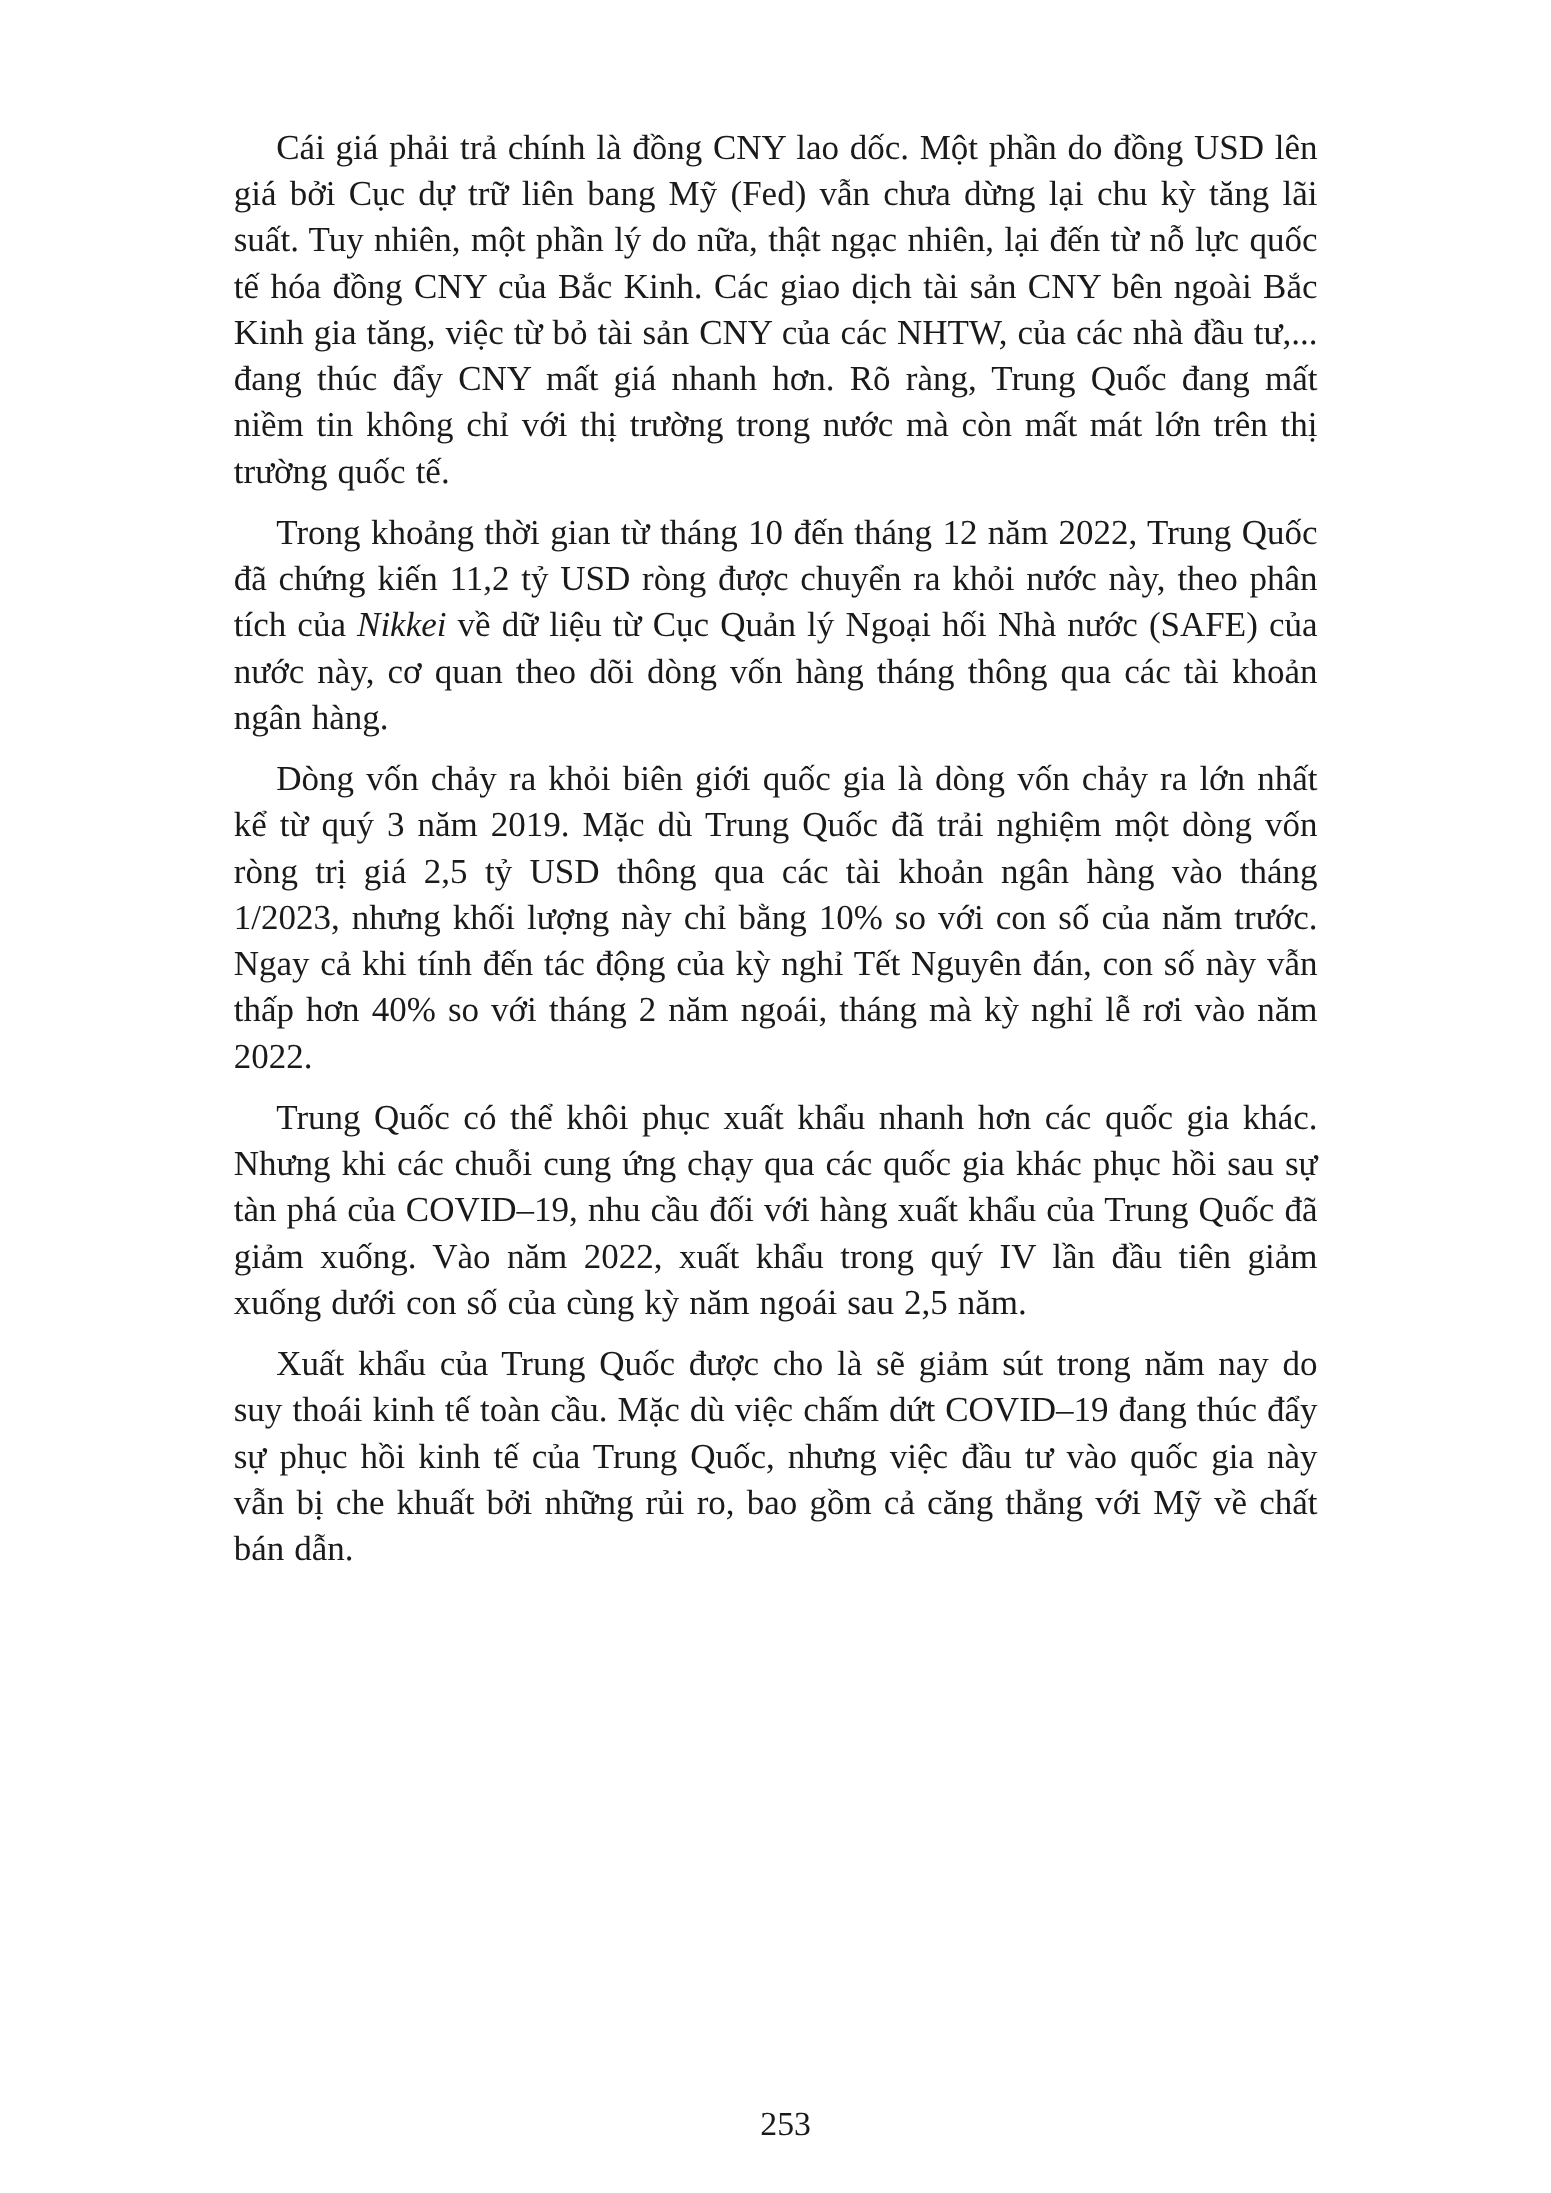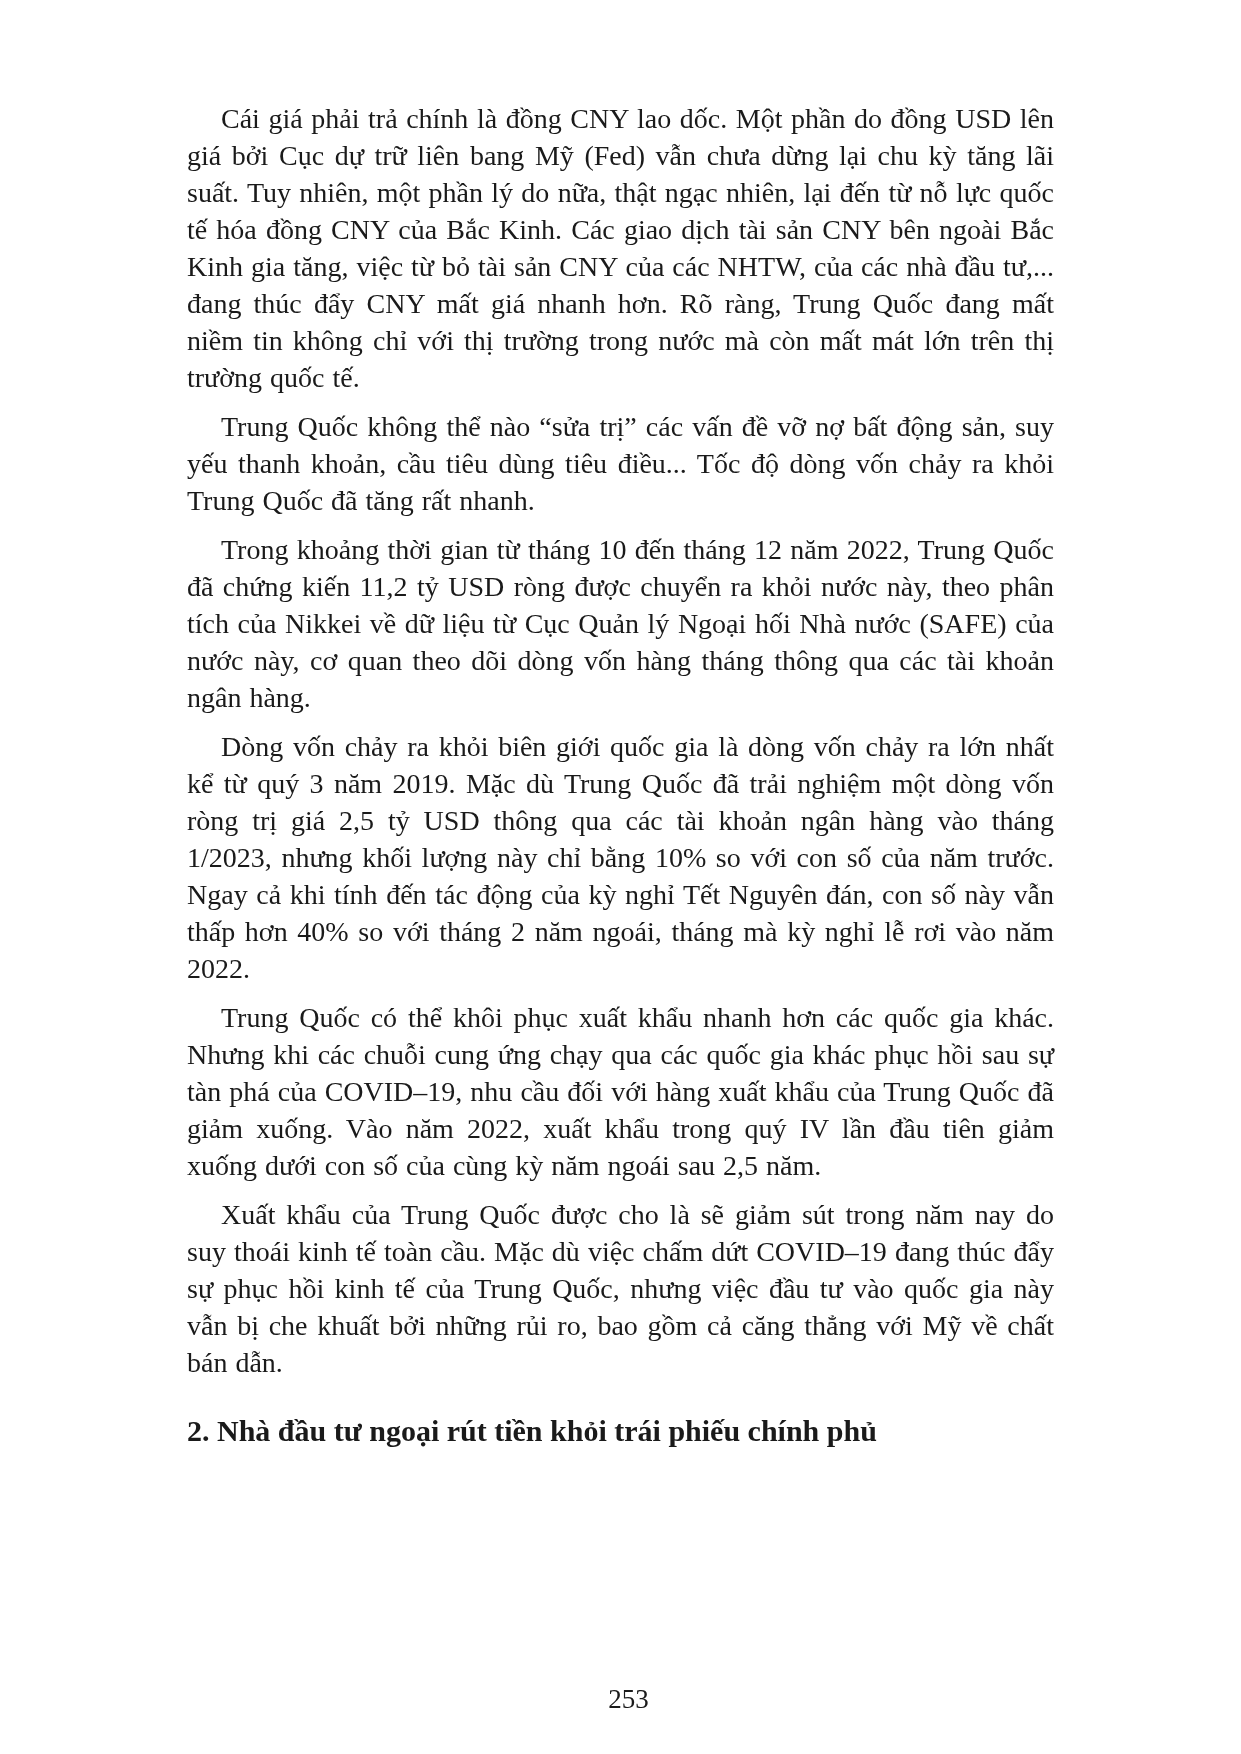--- a/index.html
+++ b/index.html
@@ -32,52 +32,50 @@
     text-align: center;
     margin: 40px 0 26px 0;
   }
   h2.sub-heading {
     font-size: 30px;
     line-height: 40px;
     font-weight: bold;
     text-align: left;
     margin: 30px 0 20px 0;
   }
-  .italic { }
+  .italic { font-style: italic; }
   .page-number {
     position: absolute;
     left: 16px;
     right: 0;
     bottom: 40px;
     text-align: center;
     font-size: 27px;
     line-height: 30px;
     color: #1a1a1a;
   }
 </style>
 </head>
 <body>
 
 <div class="page">
   <div class="content">
 
     <p class="body">Cái giá phải trả chính là đồng CNY lao dốc. Một phần do đồng USD lên giá bởi Cục dự trữ liên bang Mỹ (Fed) vẫn chưa dừng lại chu kỳ tăng lãi suất. Tuy nhiên, một phần lý do nữa, thật ngạc nhiên, lại đến từ nỗ lực quốc tế hóa đồng CNY của Bắc Kinh. Các giao dịch tài sản CNY bên ngoài Bắc Kinh gia tăng, việc từ bỏ tài sản CNY của các NHTW, của các nhà đầu tư,... đang thúc đẩy CNY mất giá nhanh hơn. Rõ ràng, Trung Quốc đang mất niềm tin không chỉ với thị trường trong nước mà còn mất mát lớn trên thị trường quốc tế.</p>
 
 
-    <p class="body">Trung Quốc không thể nào “sửa trị” các vấn đề vỡ nợ bất động sản, suy yếu thanh khoản, cầu tiêu dùng tiêu điều... Tốc độ dòng vốn chảy ra khỏi Trung Quốc đã tăng rất nhanh.</p>
 
 
 
     <p class="body"><span>Trong khoảng thời gian từ tháng 10 đến tháng 12 năm 2022, Trung Quốc đã chứng kiến 11,2 tỷ USD ròng được chuyển ra khỏi nước này, theo phân tích của </span><span class="italic">Nikkei</span><span> về dữ liệu từ Cục Quản lý Ngoại hối Nhà nước (SAFE) của nước này, cơ quan theo dõi dòng vốn hàng tháng thông qua các tài khoản ngân hàng.</span></p>
 
     <p class="body">Dòng vốn chảy ra khỏi biên giới quốc gia là dòng vốn chảy ra lớn nhất kể từ quý 3 năm 2019. Mặc dù Trung Quốc đã trải nghiệm một dòng vốn ròng trị giá 2,5 tỷ USD thông qua các tài khoản ngân hàng vào tháng 1/2023, nhưng khối lượng này chỉ bằng 10% so với con số của năm trước. Ngay cả khi tính đến tác động của kỳ nghỉ Tết Nguyên đán, con số này vẫn thấp hơn 40% so với tháng 2 năm ngoái, tháng mà kỳ nghỉ lễ rơi vào năm 2022.</p>
 
     <p class="body">Trung Quốc có thể khôi phục xuất khẩu nhanh hơn các quốc gia khác. Nhưng khi các chuỗi cung ứng chạy qua các quốc gia khác phục hồi sau sự tàn phá của COVID–19, nhu cầu đối với hàng xuất khẩu của Trung Quốc đã giảm xuống. Vào năm 2022, xuất khẩu trong quý IV lần đầu tiên giảm xuống dưới con số của cùng kỳ năm ngoái sau 2,5 năm.</p>
 
     <p class="body">Xuất khẩu của Trung Quốc được cho là sẽ giảm sút trong năm nay do suy thoái kinh tế toàn cầu. Mặc dù việc chấm dứt COVID–19 đang thúc đẩy sự phục hồi kinh tế của Trung Quốc, nhưng việc đầu tư vào quốc gia này vẫn bị che khuất bởi những rủi ro, bao gồm cả căng thẳng với Mỹ về chất bán dẫn.</p>
 
-    <h2 class="sub-heading">2. Nhà đầu tư ngoại rút tiền khỏi trái phiếu chính phủ</h2>
 
 
   </div>
 
   <div class="page-number">253</div>
 </div>
 
 </body></html>

